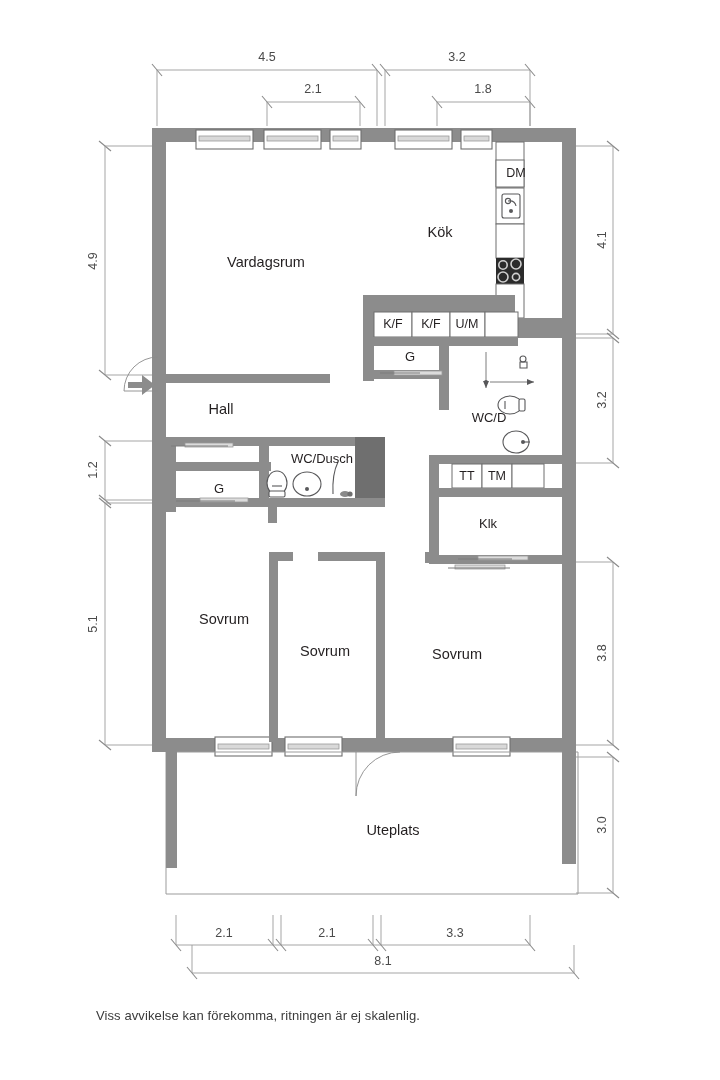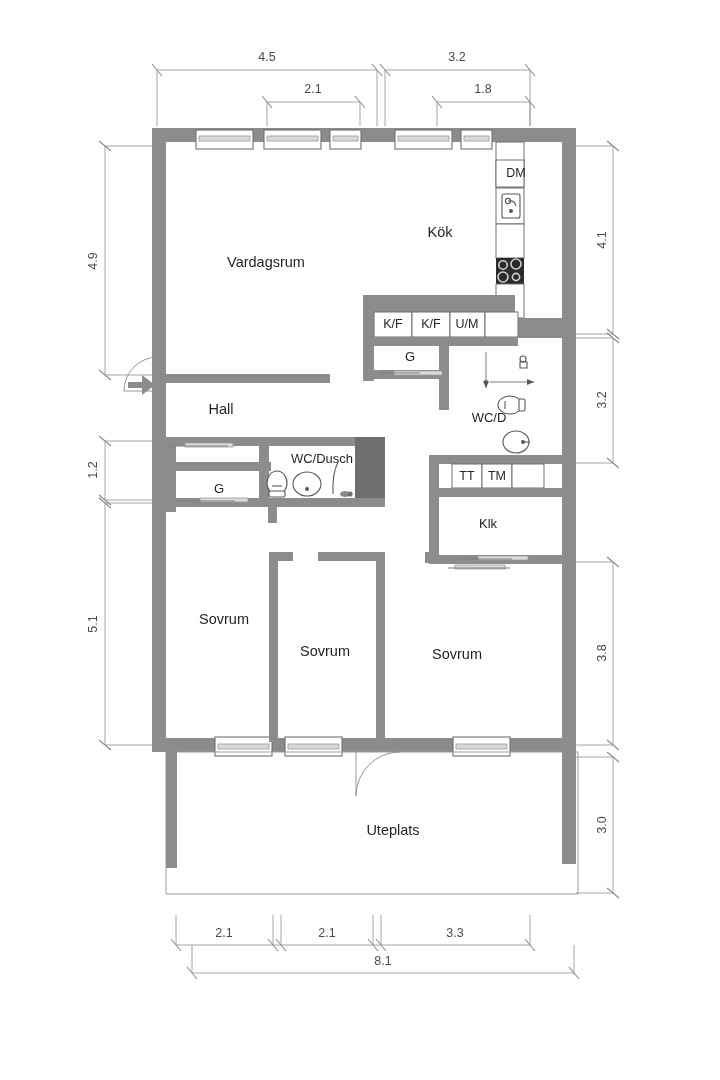--- a/index.html
+++ b/index.html
@@ -373,14 +373,15 @@
     <text class="lbl room-label" x="266" y="263" text-anchor="middle">Vardagsrum</text>
     <text class="lbl room-label" x="440" y="233" text-anchor="middle">Kök</text>
     <text class="lbl room-label" x="221" y="410" text-anchor="middle">Hall</text>
     <text class="lbl room-label" x="224" y="620" text-anchor="middle">Sovrum</text>
     <text class="lbl room-label" x="325" y="652" text-anchor="middle">Sovrum</text>
     <text class="lbl room-label" x="457" y="655" text-anchor="middle">Sovrum</text>
   </g>
 
 </svg>
 
+<div class="footer">Viss avvikelse kan förekomma, ritningen är ej skalenlig.</div>
 
 </div>
 
 </body></html>

